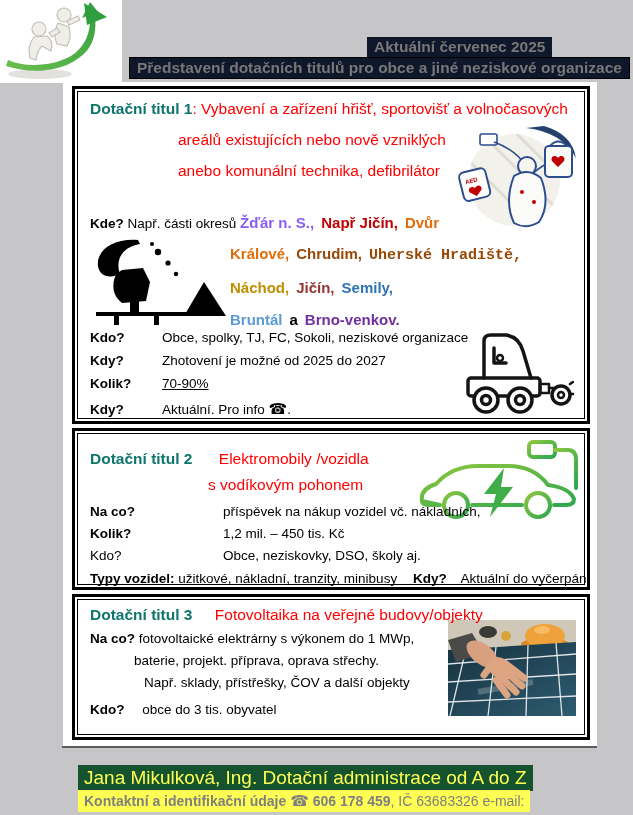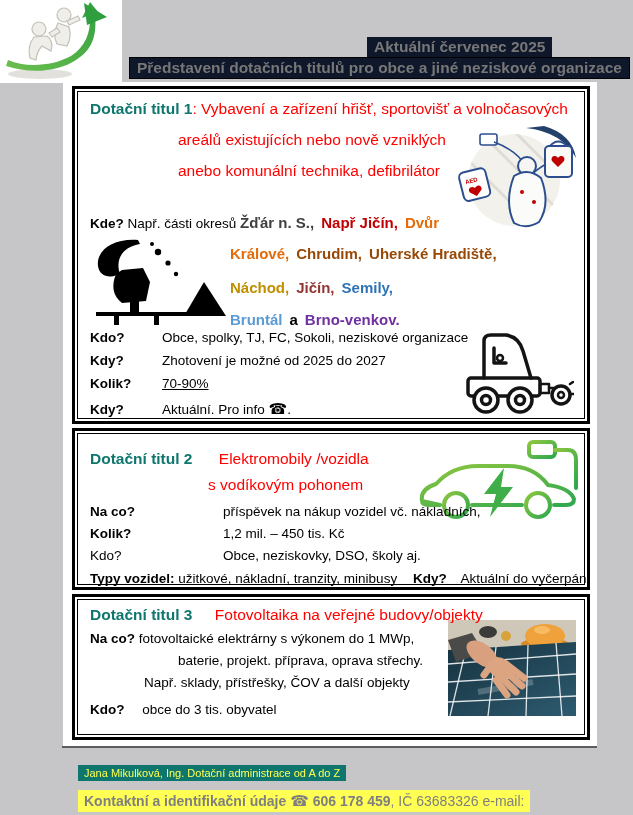--- a/index.html
+++ b/index.html
@@ -19,21 +19,21 @@
   .title-bold{font-weight:bold;color:#0f766e;}
   .qrow{font-size:13.5px;color:#000;white-space:nowrap;}
   .qlabel{font-weight:bold;display:inline-block;}
   .w72{width:72px;}
   .w130{width:133px;}
   .und{text-decoration:underline;}
   .kde-token{font-size:15px;font-weight:bold;margin-right:7px;}
   .kde-small{font-size:13.5px;}
   .phone-glyph{font-size:15px;}
   #rule{left:62px;top:746px;width:535px;height:2px;background:#5c5c5c;}
-  #footer-name{left:78px;top:765px;background:#0f766e;color:#ffff54;font-size:11px;padding:2px 6px;white-space:nowrap;}
+  #footer-name{left:78px;top:765px;background:#14532d;color:#ffff54;font-size:19px;padding:2px 6px;white-space:nowrap;}
   #footer-contact{left:78px;top:790px;background:#ffff54;color:#7f7f7f;font-size:14px;padding:2px 6px;white-space:nowrap;}
   #footer-contact .b{font-weight:bold;}
   svg{display:block;}
 </style>
 </head>
 <body>
 
 <div id="sheet" class="abs"></div>
 
 <div id="logo-block" class="abs">
@@ -95,24 +95,24 @@
       <g transform="rotate(-14 25 62)">
         <rect x="11" y="48" width="27" height="29" rx="5" fill="#fff" stroke="#2c4e8e" stroke-width="2"></rect>
         <text x="16" y="60" font-size="6" fill="#c00000" font-weight="bold">AED</text>
         <path d="M24 66 c-3 -4 -8 -1 -6 3 l6 5 6 -5 c2 -4 -3 -7 -6 -3 z" fill="#c00000"></path>
       </g>
     </svg>
 
     <div class="abs qrow" style="left:12px;top:122px;">
       <span class="qlabel">Kde?</span>
       <span class="kde-small">Např. části okresů</span>
-      <span class="kde-token" style="color: #404040;">Žďár n. S.,</span><span class="kde-token" style="color: rgb(192, 0, 0);">Např Jičín,</span><span class="kde-token" style="color: rgb(227, 108, 10);">Dvůr</span>
+      <span class="kde-token" style="color: #8b5cf6;">Žďár n. S.,</span><span class="kde-token" style="color: rgb(192, 0, 0);">Např Jičín,</span><span class="kde-token" style="color: rgb(227, 108, 10);">Dvůr</span>
     </div>
     <div class="abs qrow" style="left:152px;top:153px;">
-      <span class="kde-token" style="color: rgb(227, 108, 10);">Králové,</span><span class="kde-token" style="color: rgb(151, 72, 6);">Chrudim,</span><span class="kde-token" style="color: rgb(151, 72, 6);">Uherské Hradiště,</span>
+      <span class="kde-token" style="color: rgb(227, 108, 10);">Králové,</span><span class="kde-token" style="color: rgb(151, 72, 6);">Chrudim,</span><span class="kde-token" style="color: rgb(151, 72, 6); font-family: Liberation Mono, monospace;">Uherské Hradiště,</span>
     </div>
     <div class="abs qrow" style="left:152px;top:187px;">
       <span class="kde-token" style="color: rgb(191, 143, 0);">Náchod,</span><span class="kde-token" style="color: rgb(148, 54, 52);">Jičín,</span><span class="kde-token" style="color: rgb(46, 116, 181);">Semily,</span>
     </div>
     <div class="abs qrow" style="left:152px;top:219px;">
       <span class="kde-token" style="color: rgb(91, 155, 213);">Bruntál</span><span class="kde-token" style="color: rgb(0, 0, 0);">a</span><span class="kde-token" style="color: rgb(112, 48, 160);">Brno-venkov.</span>
     </div>
 
     <svg class="abs" style="left:8px;top:146px;" width="148" height="92" viewBox="0 0 148 92" fill="#000">
       <path d="M52 2 C28 0 10 12 12 28 C13 36 20 40 28 38 L34 36 C29 22 36 9 54 6 Z"></path>
@@ -247,21 +247,21 @@
     </svg>
 
     <div class="abs title-line" style="left:12px;top:6px;">
       <span class="title-bold">Dotační titul 3</span>
       <span style="margin-left:18px;">Fotovoltaika na veřejné budovy/objekty</span>
     </div>
     <div class="abs qrow" style="left:12px;top:31px;">
       <span class="qlabel">Na co?</span>
       <span>fotovoltaické elektrárny s výkonem do 1 MWp,</span>
     </div>
-    <div class="abs qrow" style="left:56px;top:53px;margin-left:44px;">baterie, projekt. příprava, oprava střechy.</div>
+    <div class="abs qrow" style="left:56px;top:53px;">baterie, projekt. příprava, oprava střechy.</div>
     <div class="abs qrow" style="left:66px;top:75px;">Např. sklady, přístřešky, ČOV a další objekty</div>
     <div class="abs qrow" style="left:12px;top:102px;">
       <span class="qlabel">Kdo?</span>
       <span style="margin-left:14px;">obce do 3 tis. obyvatel</span>
     </div>
   </div>
 </div>
 
 <div id="rule" class="abs"></div>
 <div id="footer-name" class="abs">Jana Mikulková, Ing. Dotační administrace od A do Z</div>

